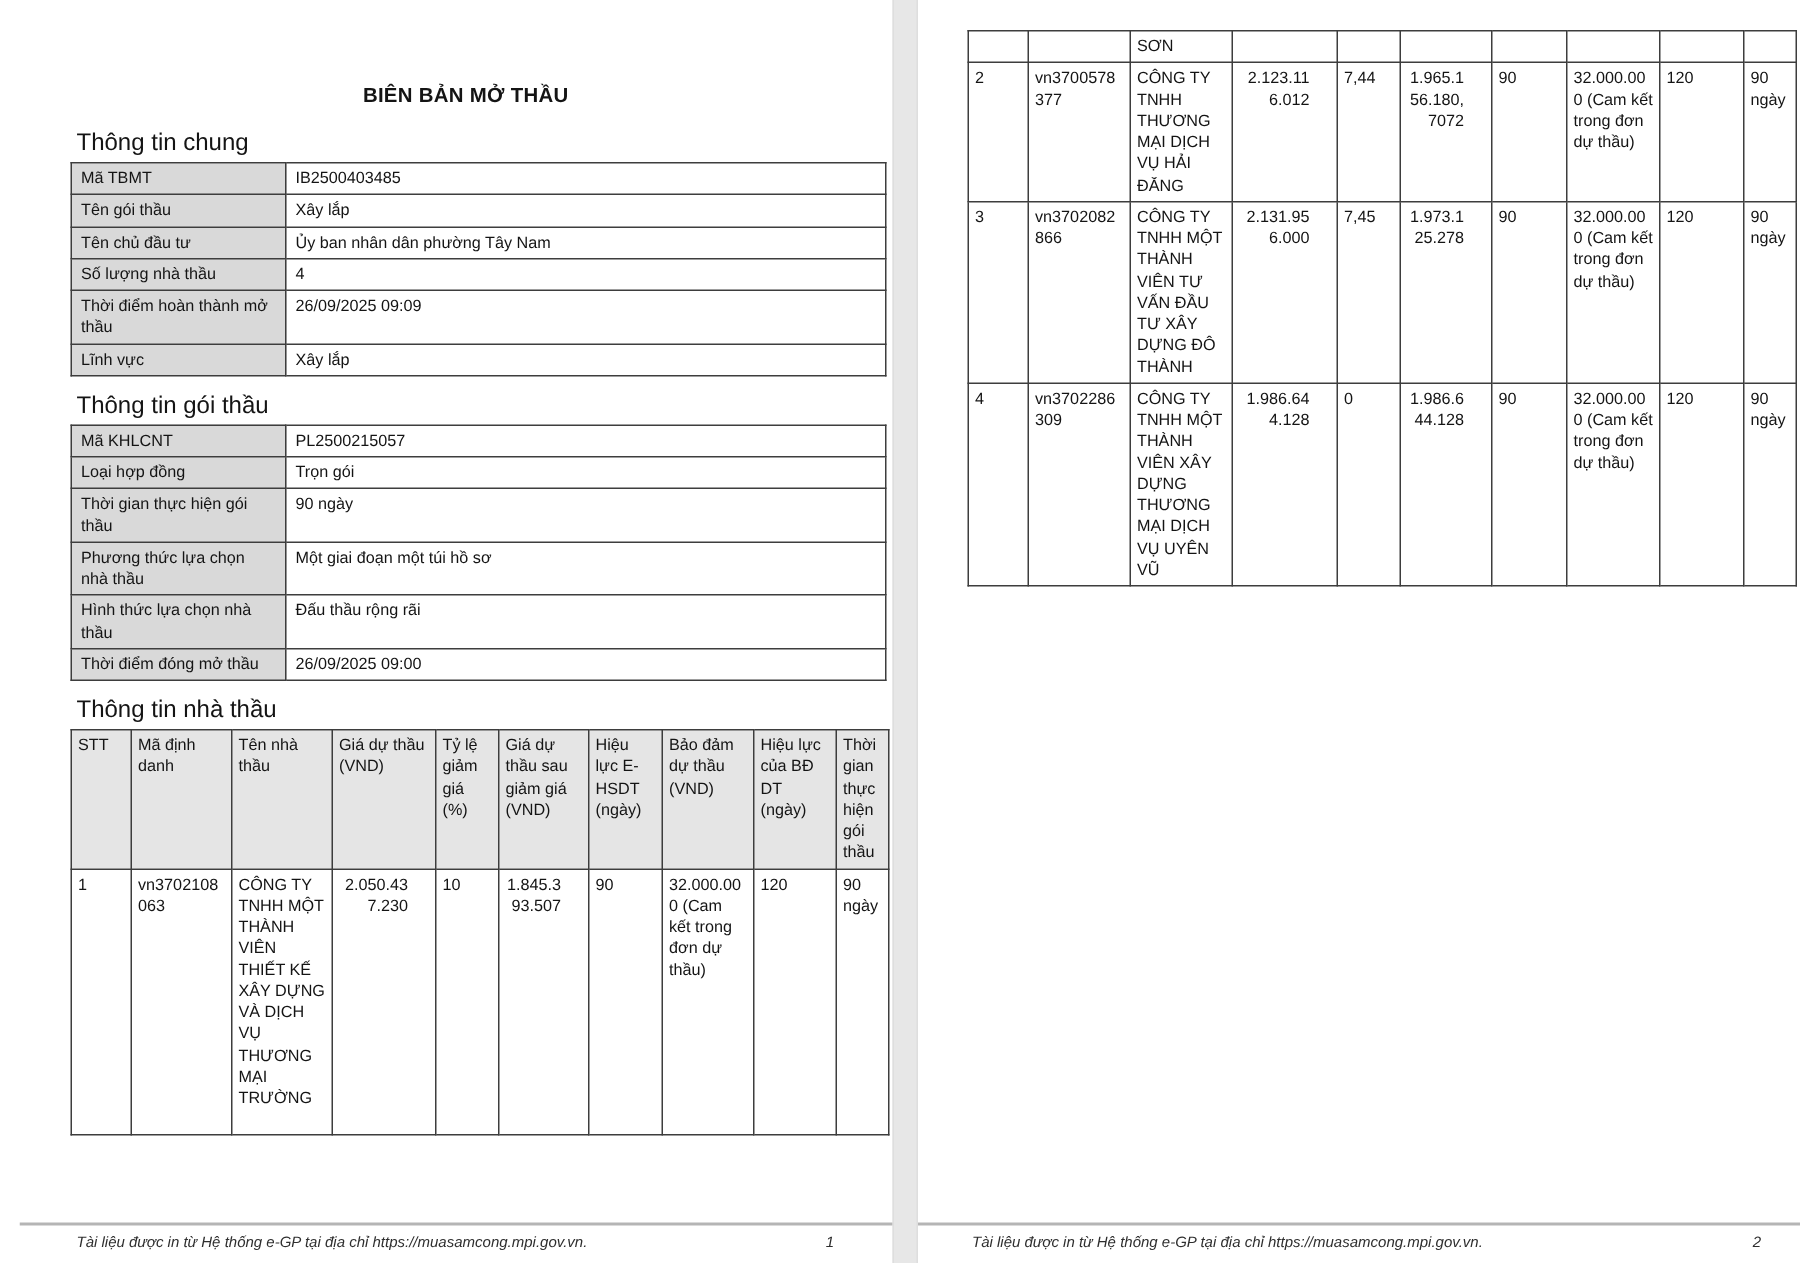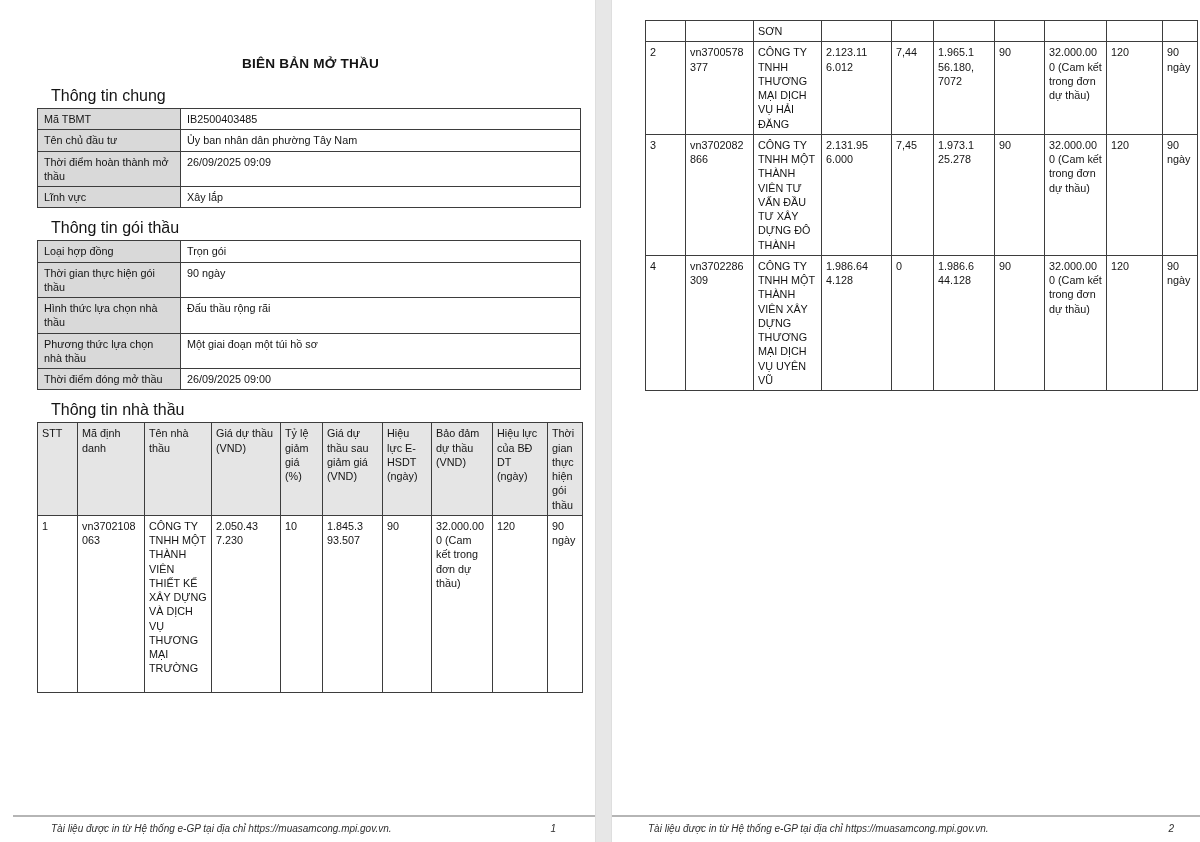--- a/index.html
+++ b/index.html
@@ -12,39 +12,39 @@
   }
   .page { position: absolute; top: 0; height: 842px; background: #ffffff; overflow: hidden; }
   #page1 { left: 13px; width: 595px; }
   #page2 { left: 612px; width: 588px; }
   .page-gap { position: absolute; left: 595px; top: 0; width: 17px; height: 842px; background: #e7e7e7; border-left: 1px solid #dedede; border-right: 1px solid #dedede; }
 
   .doc-title { margin: 56px 0 0 0; text-align: center; font-size: 13.6px; font-weight: bold; letter-spacing: 0.2px; }
   .sec-heading { font-size: 16px; margin: 11px 0 3px 38px; }
   .sec-heading.first { margin-top: 16px; }
 
-  table { border-collapse: collapse; table-layout: fixed; margin-left: 24px; }
+  table { border-collapse: collapse; table-layout: fixed; margin-left: 34px; }
   .info-table { width: 543px; }
   .info-table td {
     border: 1px solid #3d3d3d; font-size: 10.8px; line-height: 1.32;
     padding: 3px 6px; vertical-align: top; overflow-wrap: anywhere;
   }
   .info-table td.lbl { background: #d9d9d9; }
 
   .bid-table { width: 545px; }
   #page2 .bid-table { width: 552px; margin-left: 33px; margin-top: 20px; }
   .bid-table th, .bid-table td {
     border: 1px solid #3d3d3d; font-size: 10.8px; line-height: 1.32;
     padding: 3px 4px; vertical-align: top; text-align: left; font-weight: normal;
     overflow-wrap: anywhere;
   }
   .bid-table th { background: #e5e5e5; }
   tr.row-tall { height: 177px; }
   tr.row-partial { height: 21px; }
-  td.r { text-align: left; padding-right: 18px; }
+  td.r { text-align: right; padding-right: 18px; }
   td.c { text-align: left; }
 
   .footer { position: absolute; top: 815px; left: 0; right: 0; }
   .footer-line { height: 2px; background: #b5b5b5; }
   .footer-row { display: flex; justify-content: space-between; font-size: 10px; font-style: italic; color: #2e2e2e; padding-top: 6px; }
   #page1 .footer-row { padding-left: 38px; padding-right: 52px; }
   #page2 .footer-row { padding-left: 36px; padding-right: 26px; }
 </style>
 </head>
 <body>
@@ -57,56 +57,68 @@
     <colgroup>
         <col style="width:143px">
         <col style="width:400px">
       </colgroup>
     <tbody>
         <tr>
       <td class="lbl">Mã TBMT</td>
       <td>IB2500403485</td>
     </tr>
     <tr>
+      <td class="lbl">Tên gói thầu</td>
+      <td>Xây lắp</td>
+    </tr>
+    <tr>
       <td class="lbl">Tên chủ đầu tư</td>
       <td>Ủy ban nhân dân phường Tây Nam</td>
+    </tr>
+    <tr>
+      <td class="lbl">Số lượng nhà thầu</td>
+      <td>4</td>
     </tr>
     <tr>
       <td class="lbl">Thời điểm hoàn thành mở thầu</td>
       <td>26/09/2025 09:09</td>
     </tr>
     <tr>
       <td class="lbl">Lĩnh vực</td>
       <td>Xây lắp</td>
     </tr>
   </tbody>
     </table>
 
   <div class="sec-heading">Thông tin gói thầu</div>
   <table class="info-table">
     <colgroup>
         <col style="width:143px">
         <col style="width:400px">
       </colgroup>
     <tbody>
+        <tr>
+      <td class="lbl">Mã KHLCNT</td>
+      <td>PL2500215057</td>
+    </tr>
     <tr>
       <td class="lbl">Loại hợp đồng</td>
       <td>Trọn gói</td>
     </tr>
     <tr>
       <td class="lbl">Thời gian thực hiện gói thầu</td>
       <td>90 ngày</td>
     </tr>
     <tr>
+      <td class="lbl">Phương thức lựa chọn nhà thầu</td>
+      <td>Một giai đoạn một túi hồ sơ</td>
+    </tr>
+    <tr>
       <td class="lbl">Hình thức lựa chọn nhà thầu</td>
       <td>Đấu thầu rộng rãi</td>
-    </tr>
-    <tr>
-      <td class="lbl">Phương thức lựa chọn nhà thầu</td>
-      <td>Một giai đoạn một túi hồ sơ</td>
     </tr>
     <tr>
       <td class="lbl">Thời điểm đóng mở thầu</td>
       <td>26/09/2025 09:00</td>
     </tr>
   </tbody>
     </table>
 
   <div class="sec-heading">Thông tin nhà thầu</div>
   <table class="bid-table">

